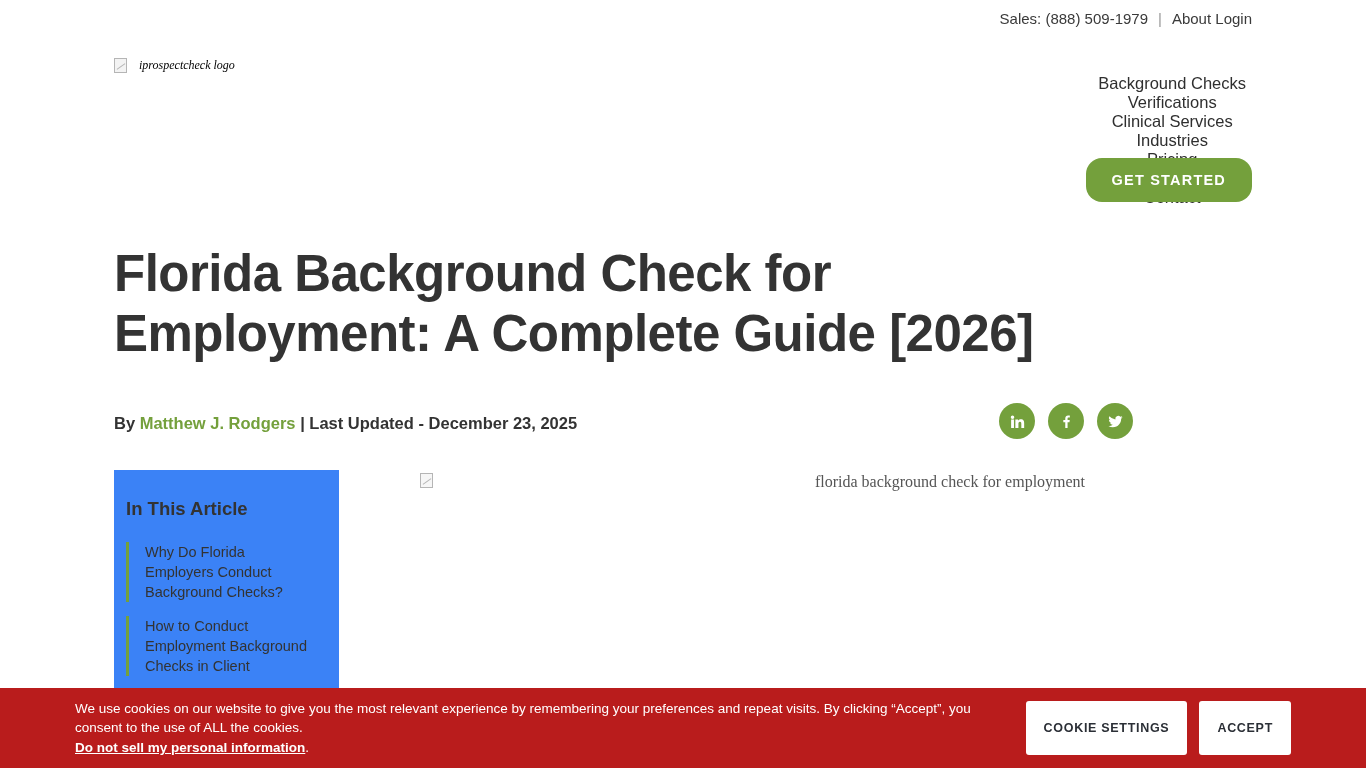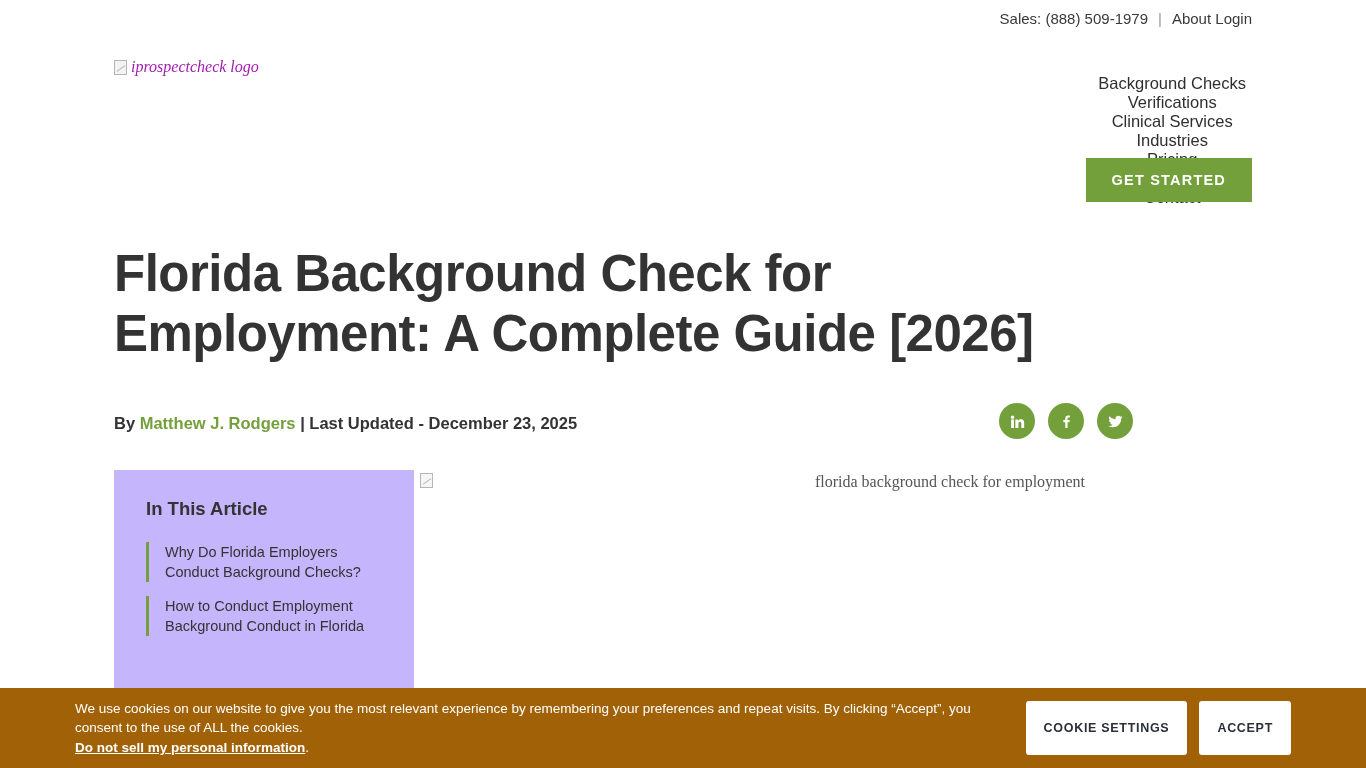--- a/index.html
+++ b/index.html
@@ -44,27 +44,27 @@
     position: absolute;
     top: 48px;
     left: 114px;
     right: 114px;
     height: 110px;
   }
   .logo-broken {
     position: absolute;
     left: 0;
     top: 10px;
-    font-size: 16px;
-    color: #a21caf;
+    font-size: 12px;
+    color: #000000;
     font-family: "Liberation Serif", serif;
     font-style: italic;
     display: flex;
     align-items: center;
-    gap: 4px;
+    gap: 12px;
   }
   .broken-img-icon {
     display: inline-block;
     width: 13px;
     height: 15px;
     border: 1px solid #b5b5b5;
     background: #f3f3f3;
     position: relative;
     vertical-align: middle;
   }
@@ -98,21 +98,21 @@
     position: absolute;
     right: 0;
     top: 110px;
     background: #74a03c;
     color: #ffffff;
     font-size: 14.5px;
     font-weight: bold;
     letter-spacing: 1.2px;
     padding: 14px 26px;
     border: none;
-    border-radius: 0;
+    border-radius: 16px;
     cursor: pointer;
     font-family: "Liberation Sans", sans-serif;
   }
 
   
   .article-title {
     position: absolute;
     top: 210px;
     left: 114px;
     width: 950px;
@@ -158,24 +158,24 @@
     justify-content: center;
     cursor: pointer;
   }
   .share-icon svg { display: block; }
 
   
   .toc {
     position: absolute;
     top: 470px;
     left: 114px;
-    width: 300px;
+    width: 225px;
     height: 228px;
-    background: #c4b5fd;
-    padding: 28px 22px 0 32px;
+    background: #3b82f6;
+    padding: 28px 22px 0 12px;
     overflow: hidden;
   }
   .toc-title {
     font-size: 18.5px;
     font-weight: bold;
     color: #333333;
     margin-bottom: 22px;
   }
   .toc-list {
     list-style: none;
@@ -228,21 +228,21 @@
     font-family: "Liberation Serif", serif;
   }
 
   
   .cookie-banner {
     position: absolute;
     left: 0;
     bottom: 0;
     width: 1366px;
     height: 80px;
-    background: #a16207;
+    background: #b91c1c;
     display: flex;
     align-items: center;
     padding: 0 75px;
   }
   .cookie-text {
     color: #ffffff;
     font-size: 13.5px;
     line-height: 1.42;
     max-width: 900px;
   }
@@ -326,21 +326,21 @@
       <svg width="17" height="17" viewBox="0 0 24 24" fill="#ffffff" aria-hidden="true">
         <path d="M22 5.9c-.73.33-1.52.55-2.35.65a4.1 4.1 0 0 0 1.8-2.26 8.2 8.2 0 0 1-2.6 1 4.1 4.1 0 0 0-7 3.73A11.6 11.6 0 0 1 3.4 4.7a4.1 4.1 0 0 0 1.27 5.47 4 4 0 0 1-1.86-.51v.05a4.1 4.1 0 0 0 3.29 4.02 4.1 4.1 0 0 1-1.85.07 4.1 4.1 0 0 0 3.83 2.85A8.25 8.25 0 0 1 2 18.4a11.6 11.6 0 0 0 6.29 1.84c7.55 0 11.68-6.25 11.68-11.67v-.53A8.3 8.3 0 0 0 22 5.9z"></path>
       </svg>
     </div>
   </div>
 
   <div class="toc">
     <div class="toc-title">In This Article</div>
     <ul class="toc-list">
       <li class="toc-item">Why Do Florida Employers Conduct Background Checks?</li>
-      <li class="toc-item">How to Conduct Employment Background Conduct in Florida</li>
+      <li class="toc-item">How to Conduct Employment Background Checks in Client</li>
     </ul>
   </div>
 
   <div class="hero-image">
     <span class="hero-broken-icon"></span>
     <div class="hero-alt">florida background check for employment</div>
   </div>
 
   <div class="cookie-banner">
     <div class="cookie-text">

